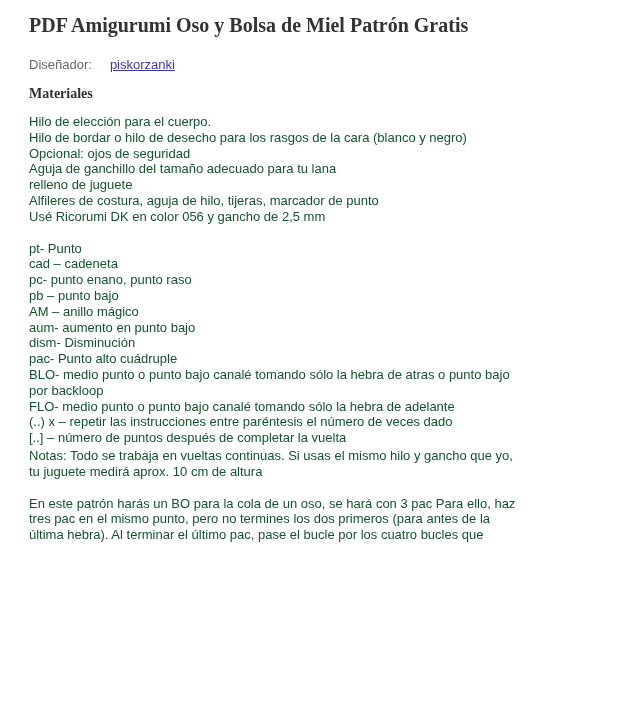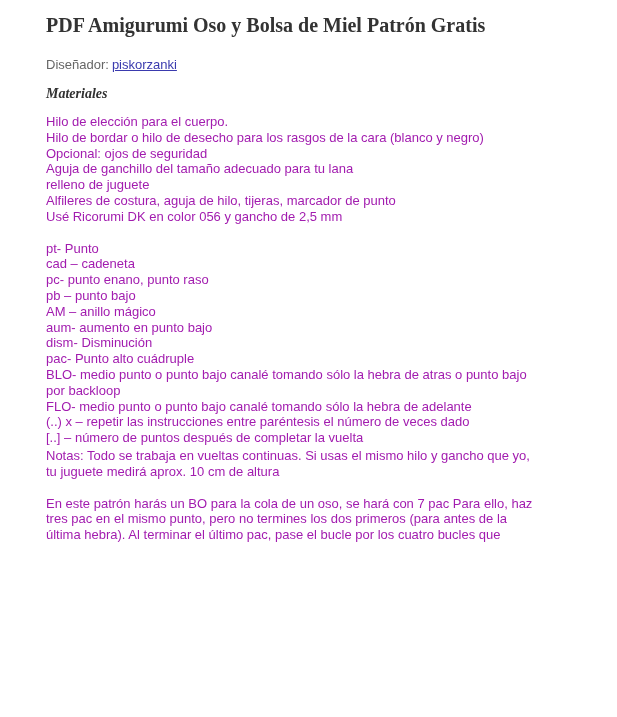--- a/index.html
+++ b/index.html
@@ -7,56 +7,55 @@
     padding: 0;
     background: #ffffff;
   }
   body {
     width: 617px;
     height: 717px;
     overflow: hidden;
     font-family: "Liberation Sans", sans-serif;
   }
   .doc {
-    padding: 14px 20px 0 46px;
+    padding: 14px 20px 0 29px;
   }
   h1.title {
     font-family: "Liberation Serif", serif;
     font-size: 20px;
     line-height: 23px;
     font-weight: bold;
     color: #333333;
     margin: 0 0 20px 0;
     white-space: nowrap;
   }
   p.designer {
     font-size: 13px;
     line-height: 16px;
     color: #666666;
     margin: 0 0 13px 0;
   }
   p.designer a {
     color: #3a3aae;
     text-decoration: underline;
-    margin-left: 3px;
+    margin-left: 18px;
     cursor: pointer;
   }
   h2.section-heading {
     font-family: "Liberation Serif", serif;
     font-size: 14px;
     line-height: 16px;
     font-weight: bold;
     color: #303030;
     margin: 0 0 12px 0;
-    font-style: italic;
   }
   p.body-block {
     font-size: 13px;
     line-height: 15.8px;
-    color: #a21caf;
+    color: #14532d;
     margin: 0 0 16px 0;
     white-space: pre-line;
     max-width: 545px;
   }
   p.body-block.m-abbrev { margin-bottom: 2px; }
   p.body-block.m-notes  { }
 </style>
 </head>
 <body>
 
@@ -88,17 +87,17 @@
 BLO- medio punto o punto bajo canalé tomando sólo la hebra de atras o punto bajo
 por backloop
 FLO- medio punto o punto bajo canalé tomando sólo la hebra de adelante
 (..) x – repetir las instrucciones entre paréntesis el número de veces dado
 [..] – número de puntos después de completar la vuelta</p>
 
   <p class="body-block m-notes">Notas: Todo se trabaja en vueltas continuas. Si usas el mismo hilo y gancho que yo,
 tu juguete medirá aprox. 10 cm de altura</p>
 
 
-  <p class="body-block">En este patrón harás un BO para la cola de un oso, se hará con 7 pac Para ello, haz
+  <p class="body-block">En este patrón harás un BO para la cola de un oso, se hará con 3 pac Para ello, haz
 tres pac en el mismo punto, pero no termines los dos primeros (para antes de la
 última hebra). Al terminar el último pac, pase el bucle por los cuatro bucles que</p>
 
 </div>
 
 </body></html>

